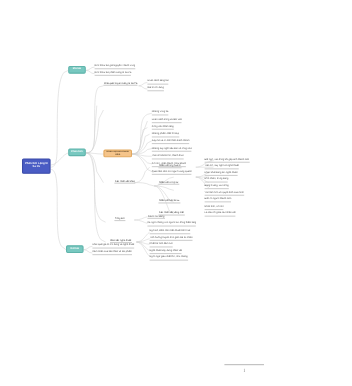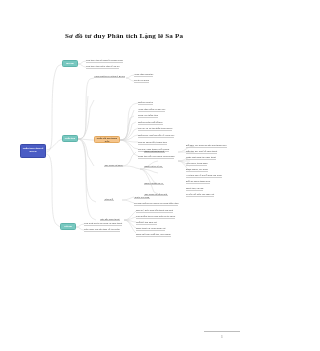--- a/index.html
+++ b/index.html
@@ -138,21 +138,20 @@
     font-family: "Liberation Serif", serif;
     font-size: 4.6px;
     color: #8a8a8a;
   }
 </style>
 </head>
 <body>
 
 <div class="page">
 
-  <div class="doc-title">Sơ đồ tư duy Phân tích Lặng lẽ Sa Pa</div>
 
   <div class="map">
 
     <svg class="wires" viewBox="0 0 248 190" preserveAspectRatio="none">
       <g fill="none" stroke="#d6d6d6" stroke-width="0.55">
 
         <path d="M46,104 C50,104 52,100 52,84 C52,50 52,26 58,18 L62,16"></path>
 
         <path d="M46,102 C52,102 56,94 60,92 L62,91"></path>
 

